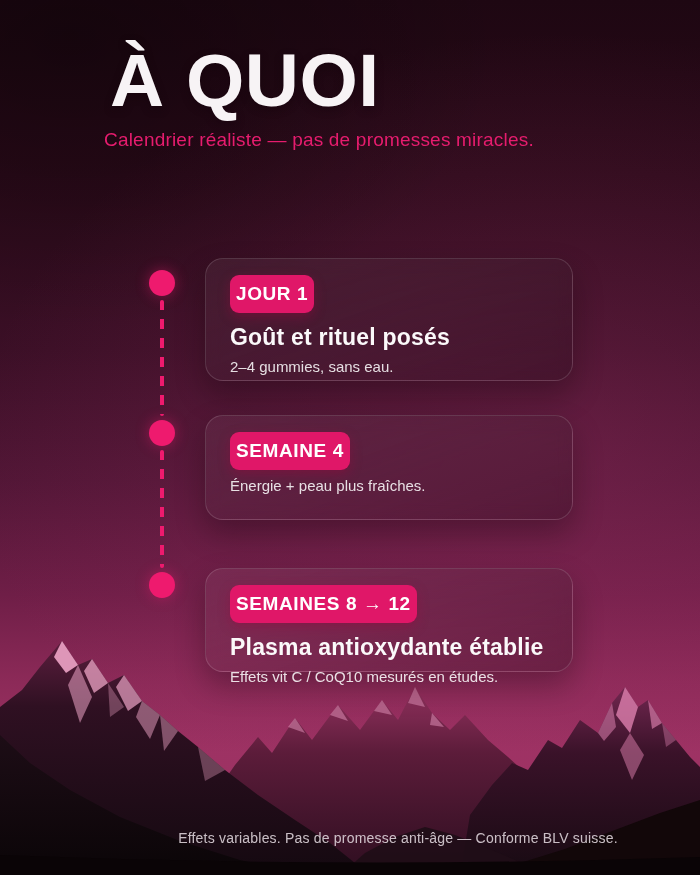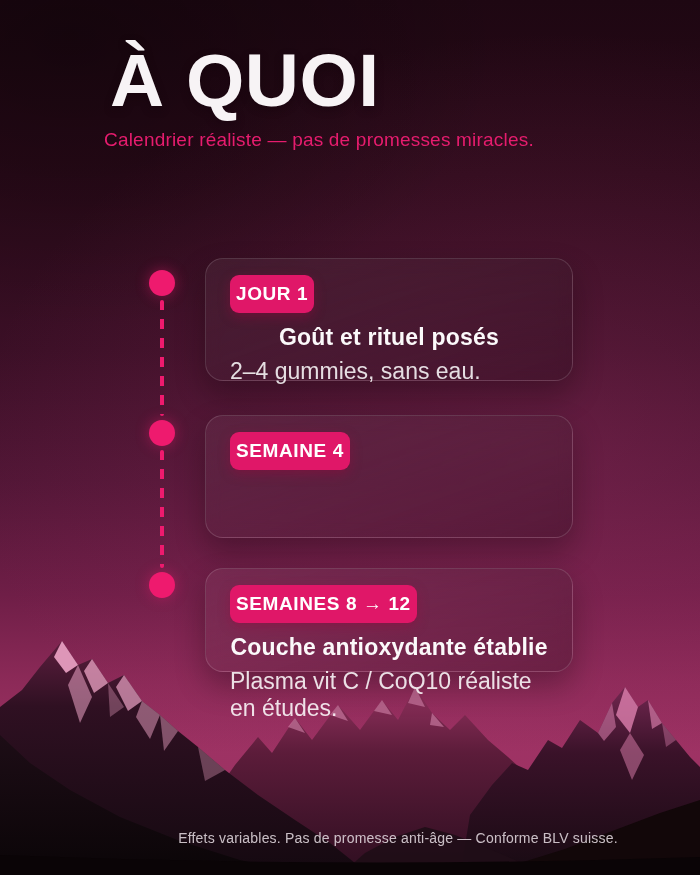--- a/index.html
+++ b/index.html
@@ -25,22 +25,22 @@
 
   .card{position:absolute;left:205px;width:368px;box-sizing:border-box;
     padding:16px 24px 16px 24px;border-radius:18px;
     background:linear-gradient(160deg,rgba(255,255,255,0.055),rgba(22,8,17,0.28));
     border:1px solid rgba(255,255,255,0.14);
     box-shadow:0 14px 30px rgba(12,2,8,0.30);
     backdrop-filter:blur(8px);}
   .badge{display:inline-block;background:#e01768;color:#ffffff;font-weight:800;
     font-size:19px;letter-spacing:0.6px;padding:8px 6px;border-radius:9px;
     box-shadow:0 4px 12px rgba(150,8,62,0.45);}
-  .card-title{margin:11px 0 0 0;color:#fbf9fa;font-size:23px;font-weight:700;letter-spacing:0.2px;text-align:center;}
-  .card-desc{margin:7px 0 16px 0;color:rgba(255,255,255,0.86);font-size:23px;font-weight:400;}
+  .card-title{margin:11px 0 0 0;color:#fbf9fa;font-size:23px;font-weight:700;letter-spacing:0.2px;}
+  .card-desc{margin:7px 0 16px 0;color:rgba(255,255,255,0.86);font-size:15px;font-weight:400;}
 
   .footer{position:absolute;left:0;top:830px;width:700px;text-align:center;
     color:rgba(232,222,228,0.85);font-size:14px;letter-spacing:0.2px;padding-left:48px;}
 </style>
 </head>
 <body>
 
 <div class="poster">
 
   <svg class="mountains" viewBox="0 0 700 260" preserveAspectRatio="none" aria-hidden="true">
@@ -117,25 +117,26 @@
   <div class="rail-dot" style="left:149px;top:420px;"></div>
   <div class="rail-dash" style="left:160px;top:450px;height:118px;"></div>
   <div class="rail-dot" style="left:149px;top:572px;"></div>
 
   <div class="card" style="top:258px;height:123px;">
     <span class="badge">JOUR 1</span>
     <p class="card-title">Goût et rituel posés</p>
     <p class="card-desc">2–4 gummies, sans eau.</p>
   </div>
 
-  <div class="card" style="top:415px;height:123px;">
+  <div class="card" style="top:415px;height:105px;">
     <span class="badge">SEMAINE 4</span>
+    <p class="card-desc">Énergie + peau plus fraîches.</p>
   </div>
 
   <div class="card" style="top:568px;height:104px;">
     <span class="badge">SEMAINES 8 → 12</span>
-    <p class="card-title">Couche antioxydante établie</p>
-    <p class="card-desc">Plasma vit C / CoQ10 réaliste en études.</p>
+    <p class="card-title">Plasma antioxydante établie</p>
+    <p class="card-desc">Effets vit C / CoQ10 mesurés en études.</p>
   </div>
 
   <div class="footer">Effets variables. Pas de promesse anti-âge — Conforme BLV suisse.</div>
 
 </div>
 
 </body></html>

